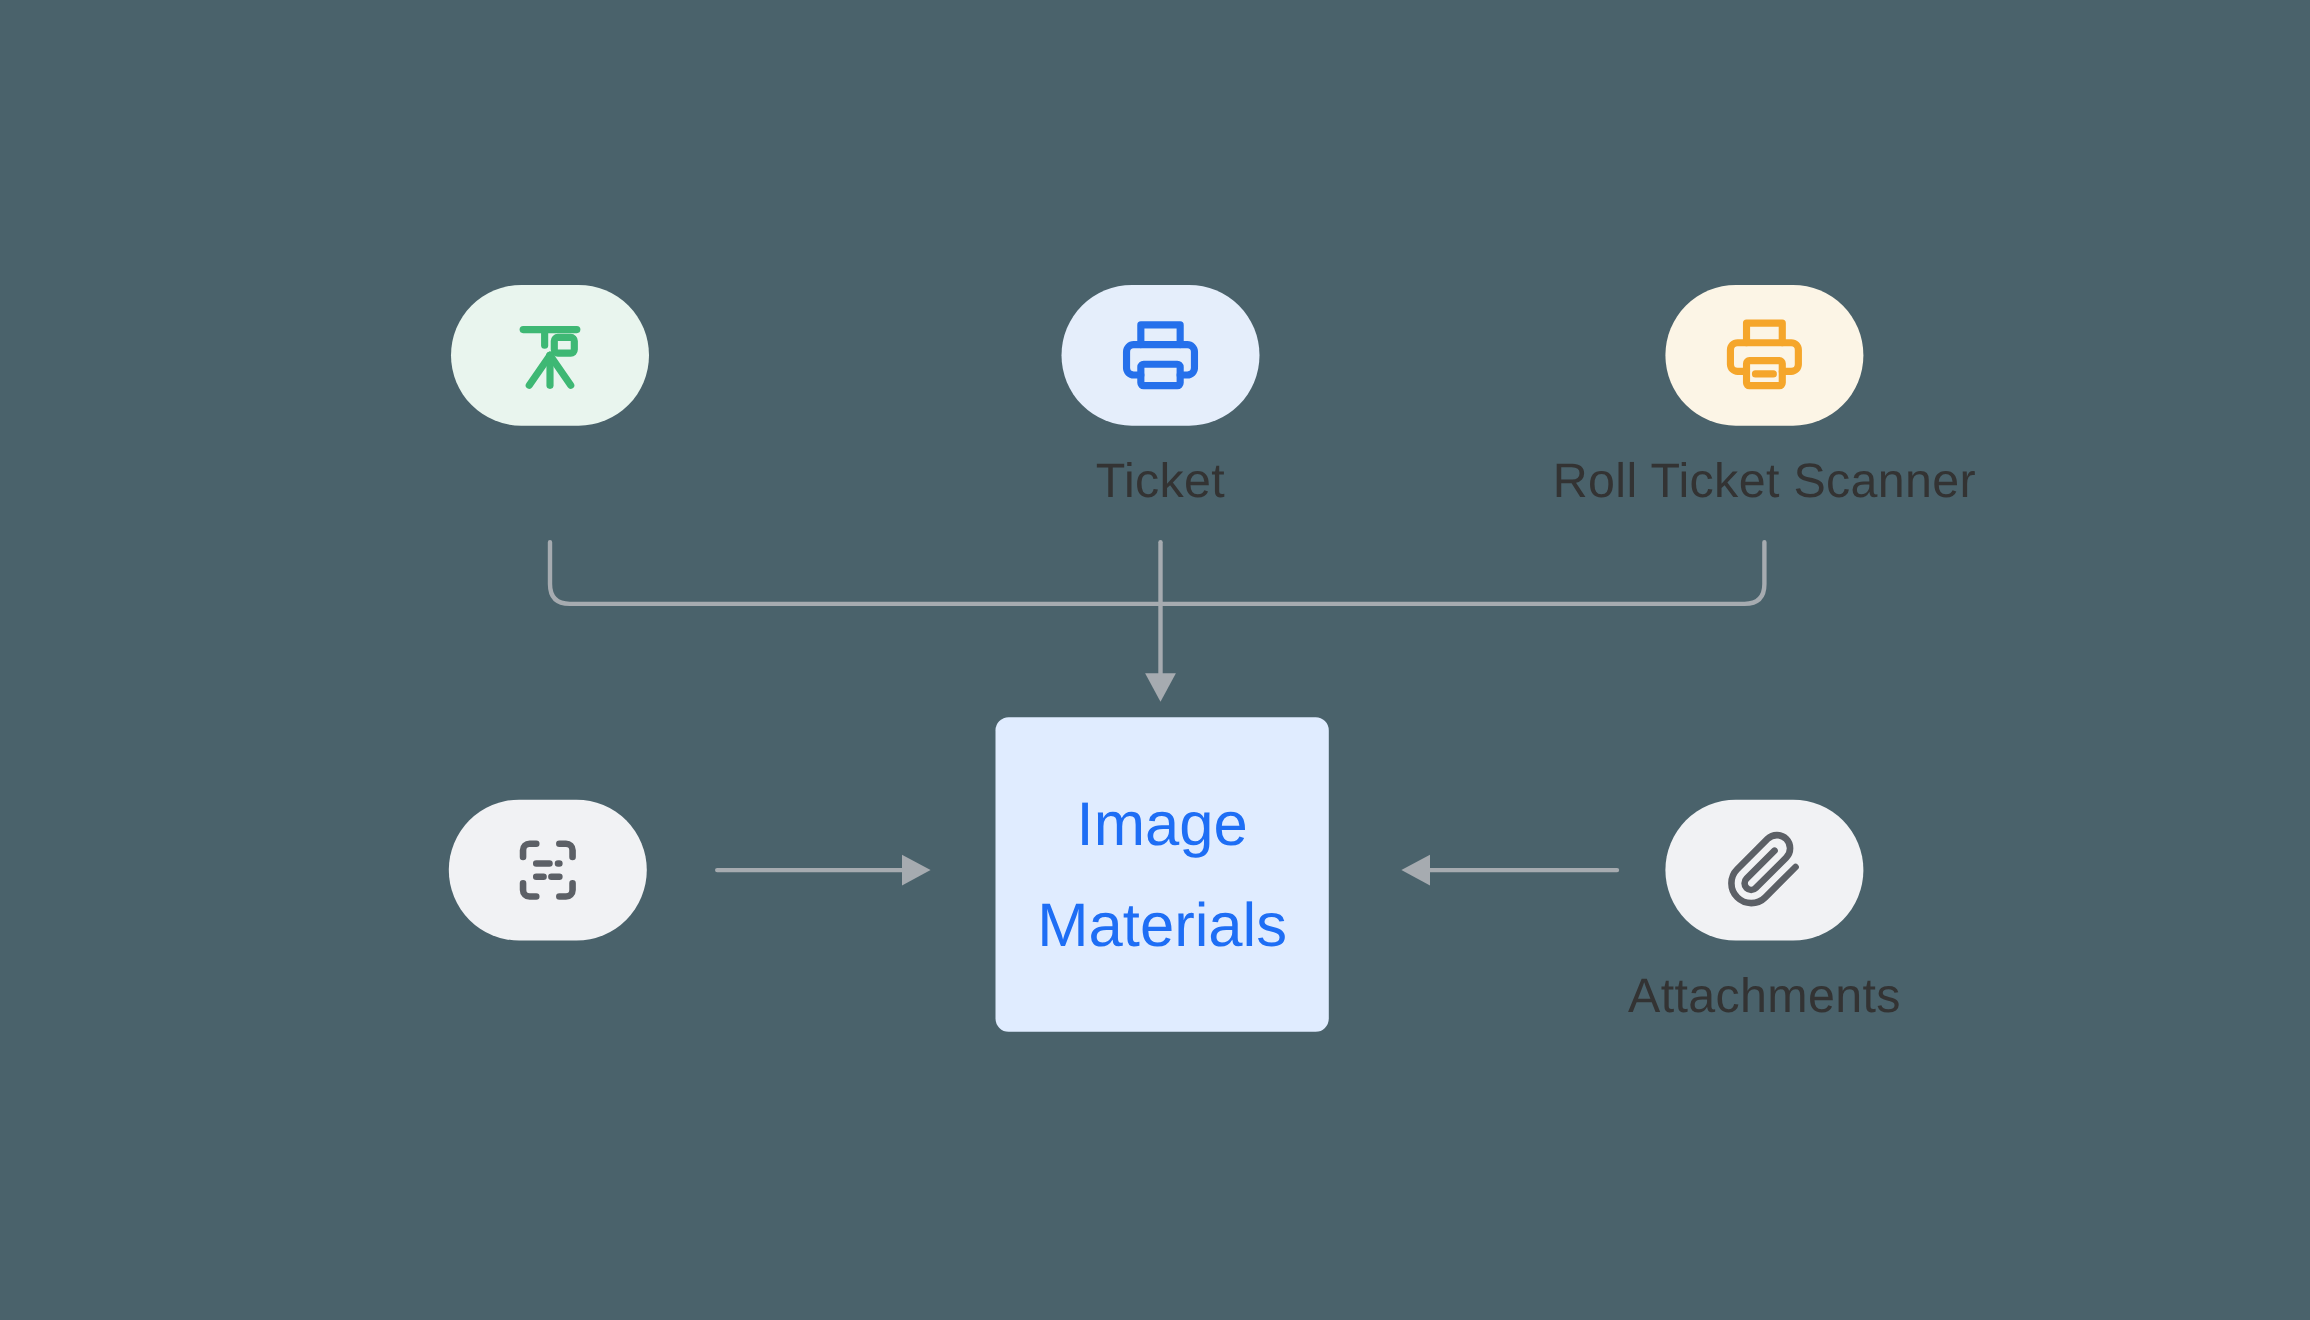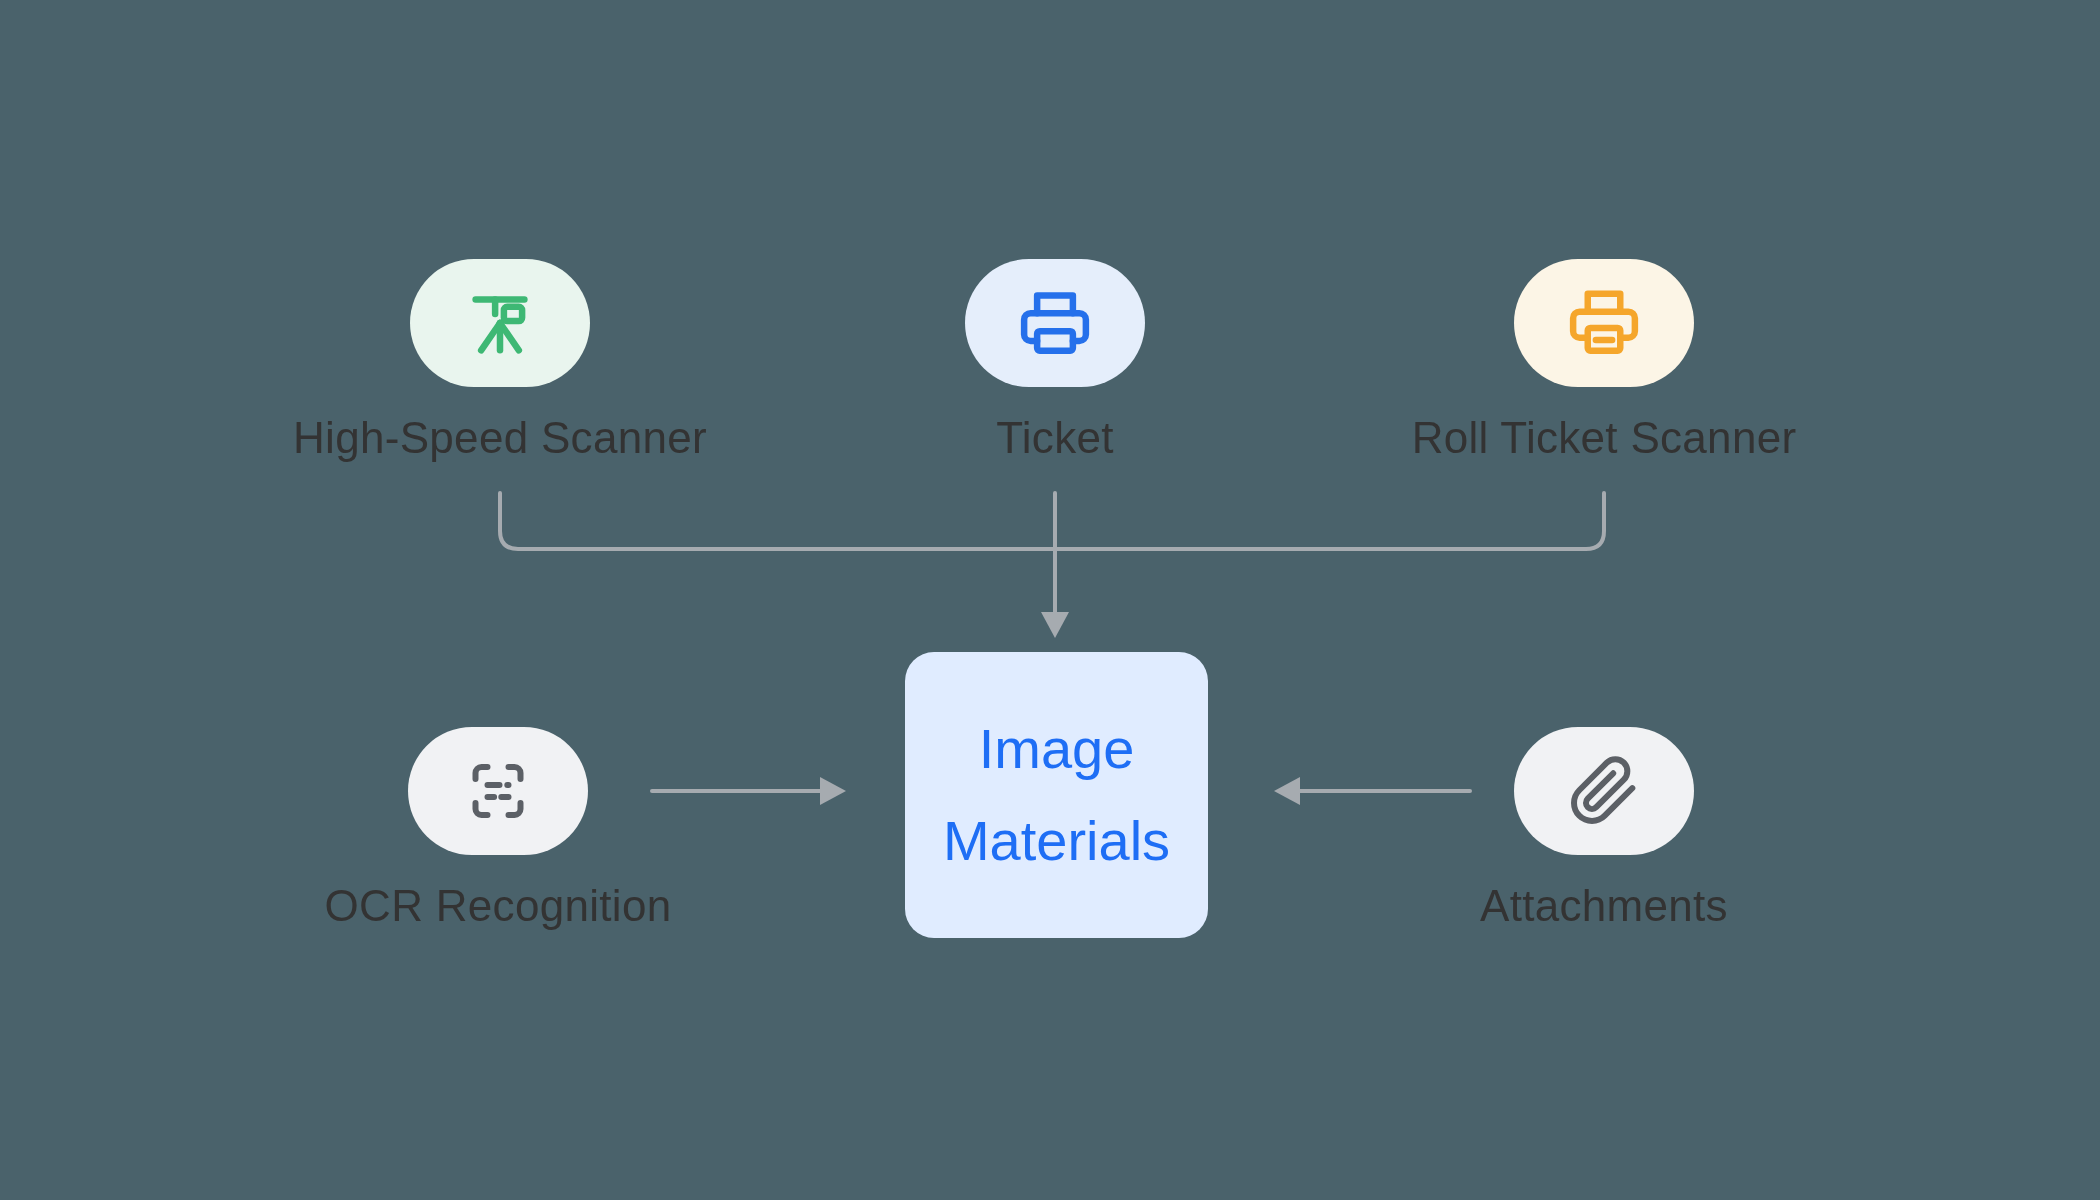--- a/index.html
+++ b/index.html
@@ -44,21 +44,21 @@
     font-size: 44px;
     line-height: 52px;
     color: var(--label_text, #333333);
     letter-spacing: 0.3px;
   }
 
   .image-box {
     position: absolute;
     left: 905px; top: 652px;
     width: 303px; height: 286px;
-    border-radius: 29px;
+    border-radius: 12px;
     background: var(--box_bg, #e0ecff);
     display: flex; align-items: center; justify-content: center;
     text-align: center;
     padding: 0 24px;
     color: var(--box_text, #1e6ef5);
     font-size: 56px;
     line-height: 1.65;
   }
 
   
@@ -94,21 +94,20 @@
       <svg width="78" height="78" viewBox="0 0 24 24" fill="none" stroke="currentColor" stroke-width="2" stroke-linecap="round" stroke-linejoin="round">
         <path d="M4.5 4.8 H19.5"></path>
         <rect x="13.2" y="7" width="5.6" height="4.4" rx="1"></rect>
         <path d="M10.5 4.8 V9.2"></path>
         <path d="M12 12 L6.2 20.4"></path>
         <path d="M12 12 L17.8 20.4"></path>
         <path d="M12 12 V20.4"></path>
       </svg>
     </span>
   </div>
-  <div class="node-label label-hss">High-Speed Scanner</div>
 
   <div class="pill pill-blue pill-scn">
     <span class="icon-blue">
       <svg width="78" height="78" viewBox="0 0 24 24" fill="none" stroke="currentColor" stroke-width="2" stroke-linecap="round" stroke-linejoin="round">
         <path d="M6.5 9 V3.5 h11 V9"></path>
         <path d="M6.5 17.5 H4.5 a2 2 0 0 1 -2 -2 v-4.5 a2 2 0 0 1 2 -2 h15 a2 2 0 0 1 2 2 v4.5 a2 2 0 0 1 -2 2 h-2"></path>
         <rect x="6.5" y="14.5" width="11" height="6" rx="0.8"></rect>
       </svg>
     </span>
   </div>
@@ -131,21 +130,20 @@
       <svg width="72" height="72" viewBox="0 0 24 24" fill="none" stroke="currentColor" stroke-width="2" stroke-linecap="round" stroke-linejoin="round">
         <path d="M8.5 4 H6.5 a2 2 0 0 0 -2 2 v2"></path>
         <path d="M15.5 4 h2 a2 2 0 0 1 2 2 v2"></path>
         <path d="M19.5 16 v2 a2 2 0 0 1 -2 2 h-2"></path>
         <path d="M8.5 20 H6.5 a2 2 0 0 1 -2 -2 v-2"></path>
         <path d="M8.5 10 H15.5" stroke-dasharray="4 2.6"></path>
         <path d="M8.5 14 H15.5" stroke-dasharray="2.2 2.4 5 0"></path>
       </svg>
     </span>
   </div>
-  <div class="node-label label-ocr">OCR Recognition</div>
 
   <div class="image-box">
     <span>Image Materials</span>
   </div>
 
   <div class="pill pill-gray pill-att">
     <span class="icon-gray">
       <svg width="72" height="72" viewBox="0 0 24 24" fill="none" stroke="currentColor" stroke-width="2" stroke-linecap="round" stroke-linejoin="round">
         <path d="M21.44 11.05l-9.19 9.19a6 6 0 0 1-8.49-8.49l9.19-9.19a4 4 0 0 1 5.66 5.66l-9.2 9.19a2 2 0 0 1-2.83-2.83l8.49-8.48"></path>
       </svg>

